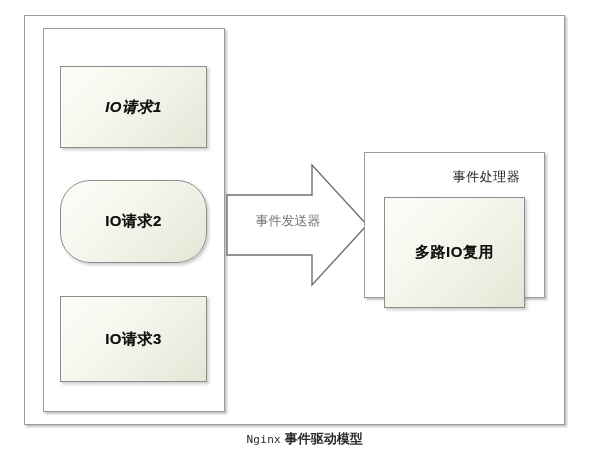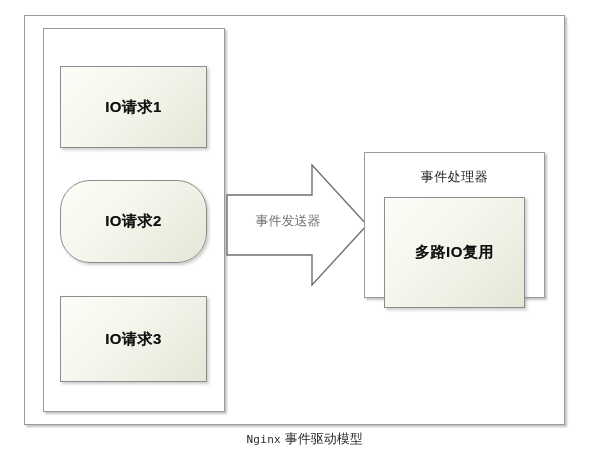--- a/index.html
+++ b/index.html
@@ -88,57 +88,57 @@
     color: #2a2a2a;
     white-space: nowrap;
   }
   #caption .mono {
     font-family: "DejaVu Sans Mono", "Liberation Mono", monospace;
     font-size: 11px;
     letter-spacing: 0.3px;
   }
   #caption .cjk {
     font-family: "Liberation Sans", "DejaVu Sans", sans-serif;
-    font-weight: 400;
+    font-weight: 700;
     font-size: 13px;
     margin-top: 21px;
   }
 </style>
 </head>
 <body>
 
 <div id="canvas">
 
   <div class="frame" id="outer-frame" style="left:24px; top:15px; width:541px; height:410px;"></div>
 
   <div class="frame" id="collector-panel" style="left:43px; top:28px; width:182px; height:384px;"></div>
 
 
-  <div class="io-box" style="left:60px; top:66px; width:147px; height:82px;">
+  <div class="io-box" style="left:60px; top:66px; width:147px; height:82px;font-style:italic;">
     <span class="io-label">IO请求1</span>
   </div>
 
   <div class="io-box" style="left:60px; top:180px; width:147px; height:83px;border-radius:30px;">
     <span class="io-label">IO请求2</span>
   </div>
 
   <div class="io-box" style="left:60px; top:296px; width:147px; height:86px;">
     <span class="io-label">IO请求3</span>
   </div>
 
   <div id="arrow-wrap">
     <svg width="150" height="134" viewBox="0 0 150 134" xmlns="http://www.w3.org/2000/svg">
       <polygon points="5,37 90,37 90,7 145,67 90,127 90,97 5,97" fill="#ffffff" stroke="#6f6f6f" stroke-width="1.4" stroke-linejoin="miter"></polygon>
     </svg>
   </div>
   <div id="arrow-label">事件发送器</div>
 
   <div class="frame" id="handler-panel" style="left:364px; top:152px; width:181px; height:146px;"></div>
 
-  <div class="panel-title" id="handler-title" style="left:364px; top:168px; width:181px;">事件处理器</div>
+  <div class="panel-title" id="handler-title" style="left:364px; top:168px; width:181px;padding-left:32px;">事件处理器</div>
 
   <div class="io-box" style="left:384px; top:197px; width:141px; height:111px;">
     <span class="io-label">多路IO复用</span>
   </div>
 
   <div id="caption">
     <span class="mono">Nginx</span><span>&nbsp;</span><span class="cjk">事件驱动模型</span>
   </div>
 
 </div>

